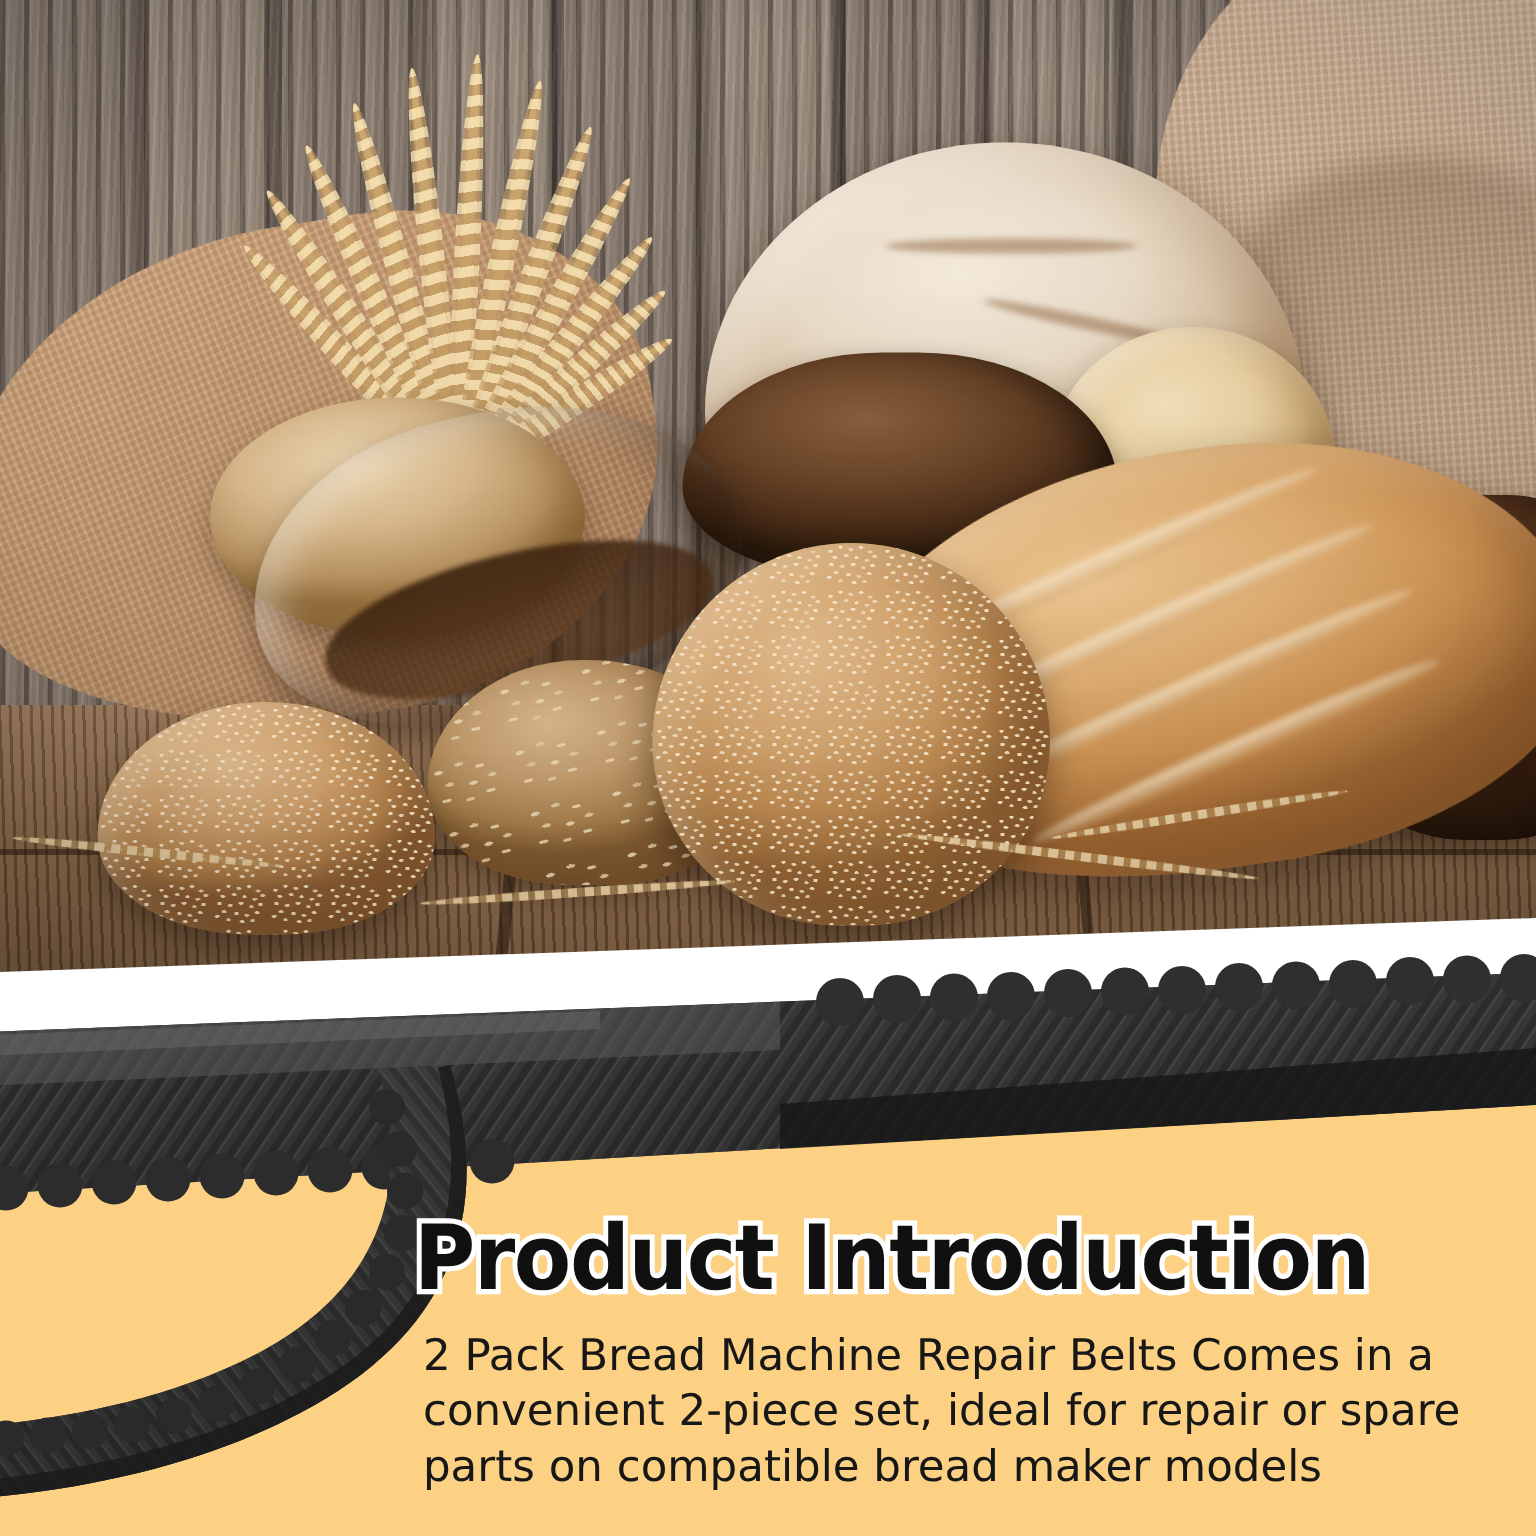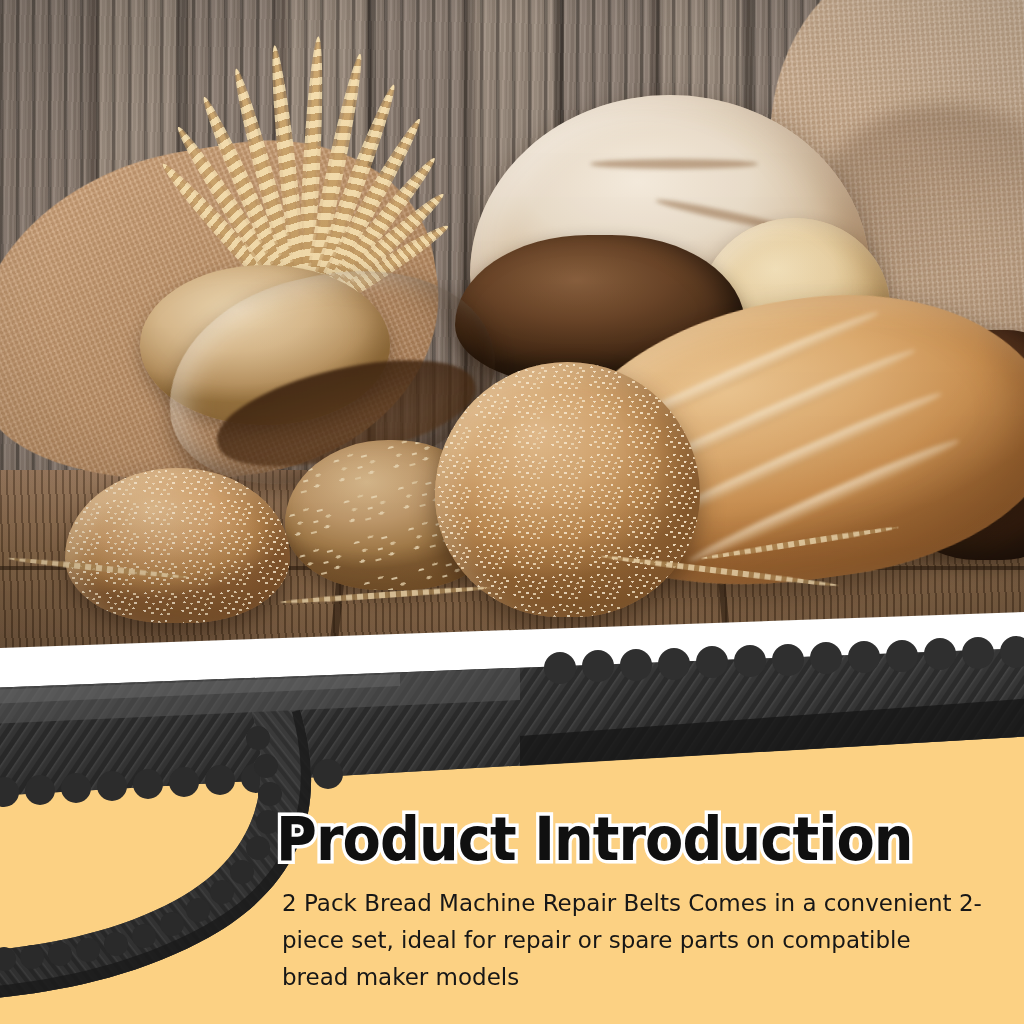--- a/index.html
+++ b/index.html
@@ -319,21 +319,21 @@
     paint-order:stroke fill;
     -webkit-text-stroke:7px #ffffff;
     text-shadow:
       0 0 0 #fff,
       2px 2px 0 rgba(255,255,255,.9);
   }
   .headline-inner{position:relative;}
   .body-copy{
     margin:14px 0 0 6px;
     font-family:"DejaVu Sans","Liberation Sans",sans-serif;
-    font-size:23px;
+    font-size:29px;
     line-height:37px;
     color:#171717;
     max-width:700px;
   }
 </style>
 </head>
 <body>
 
 <div id="stage">
 

